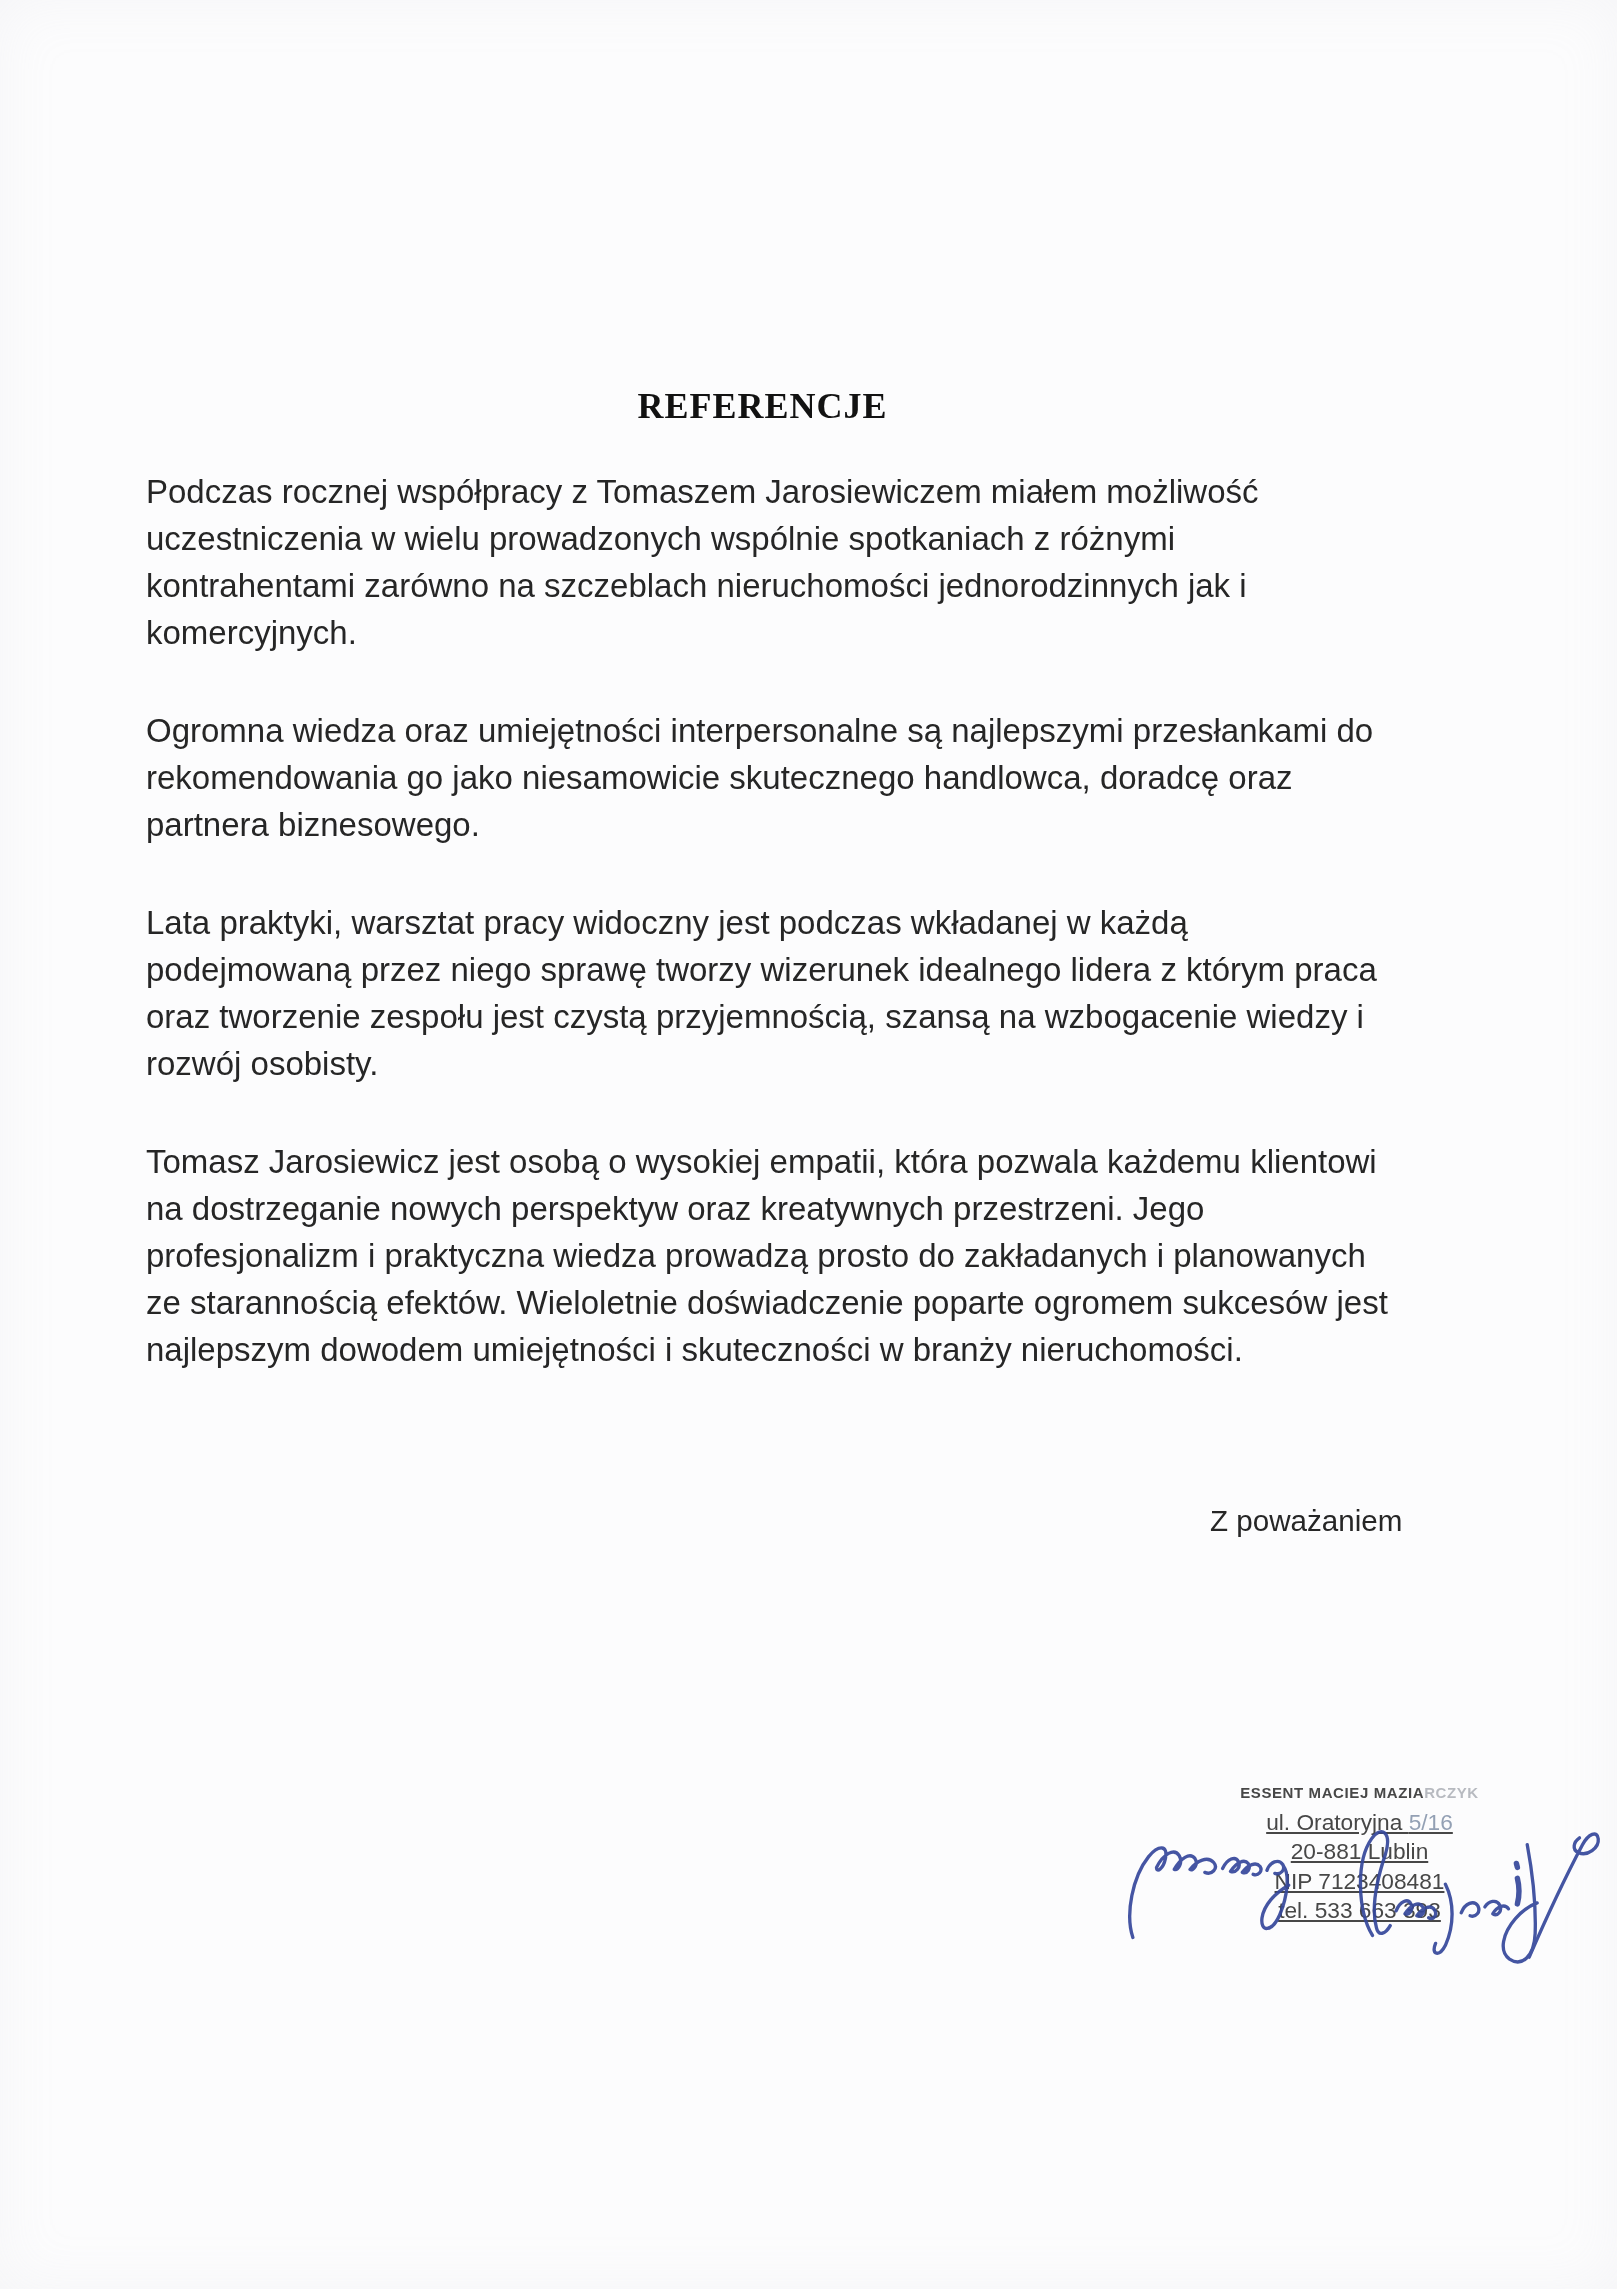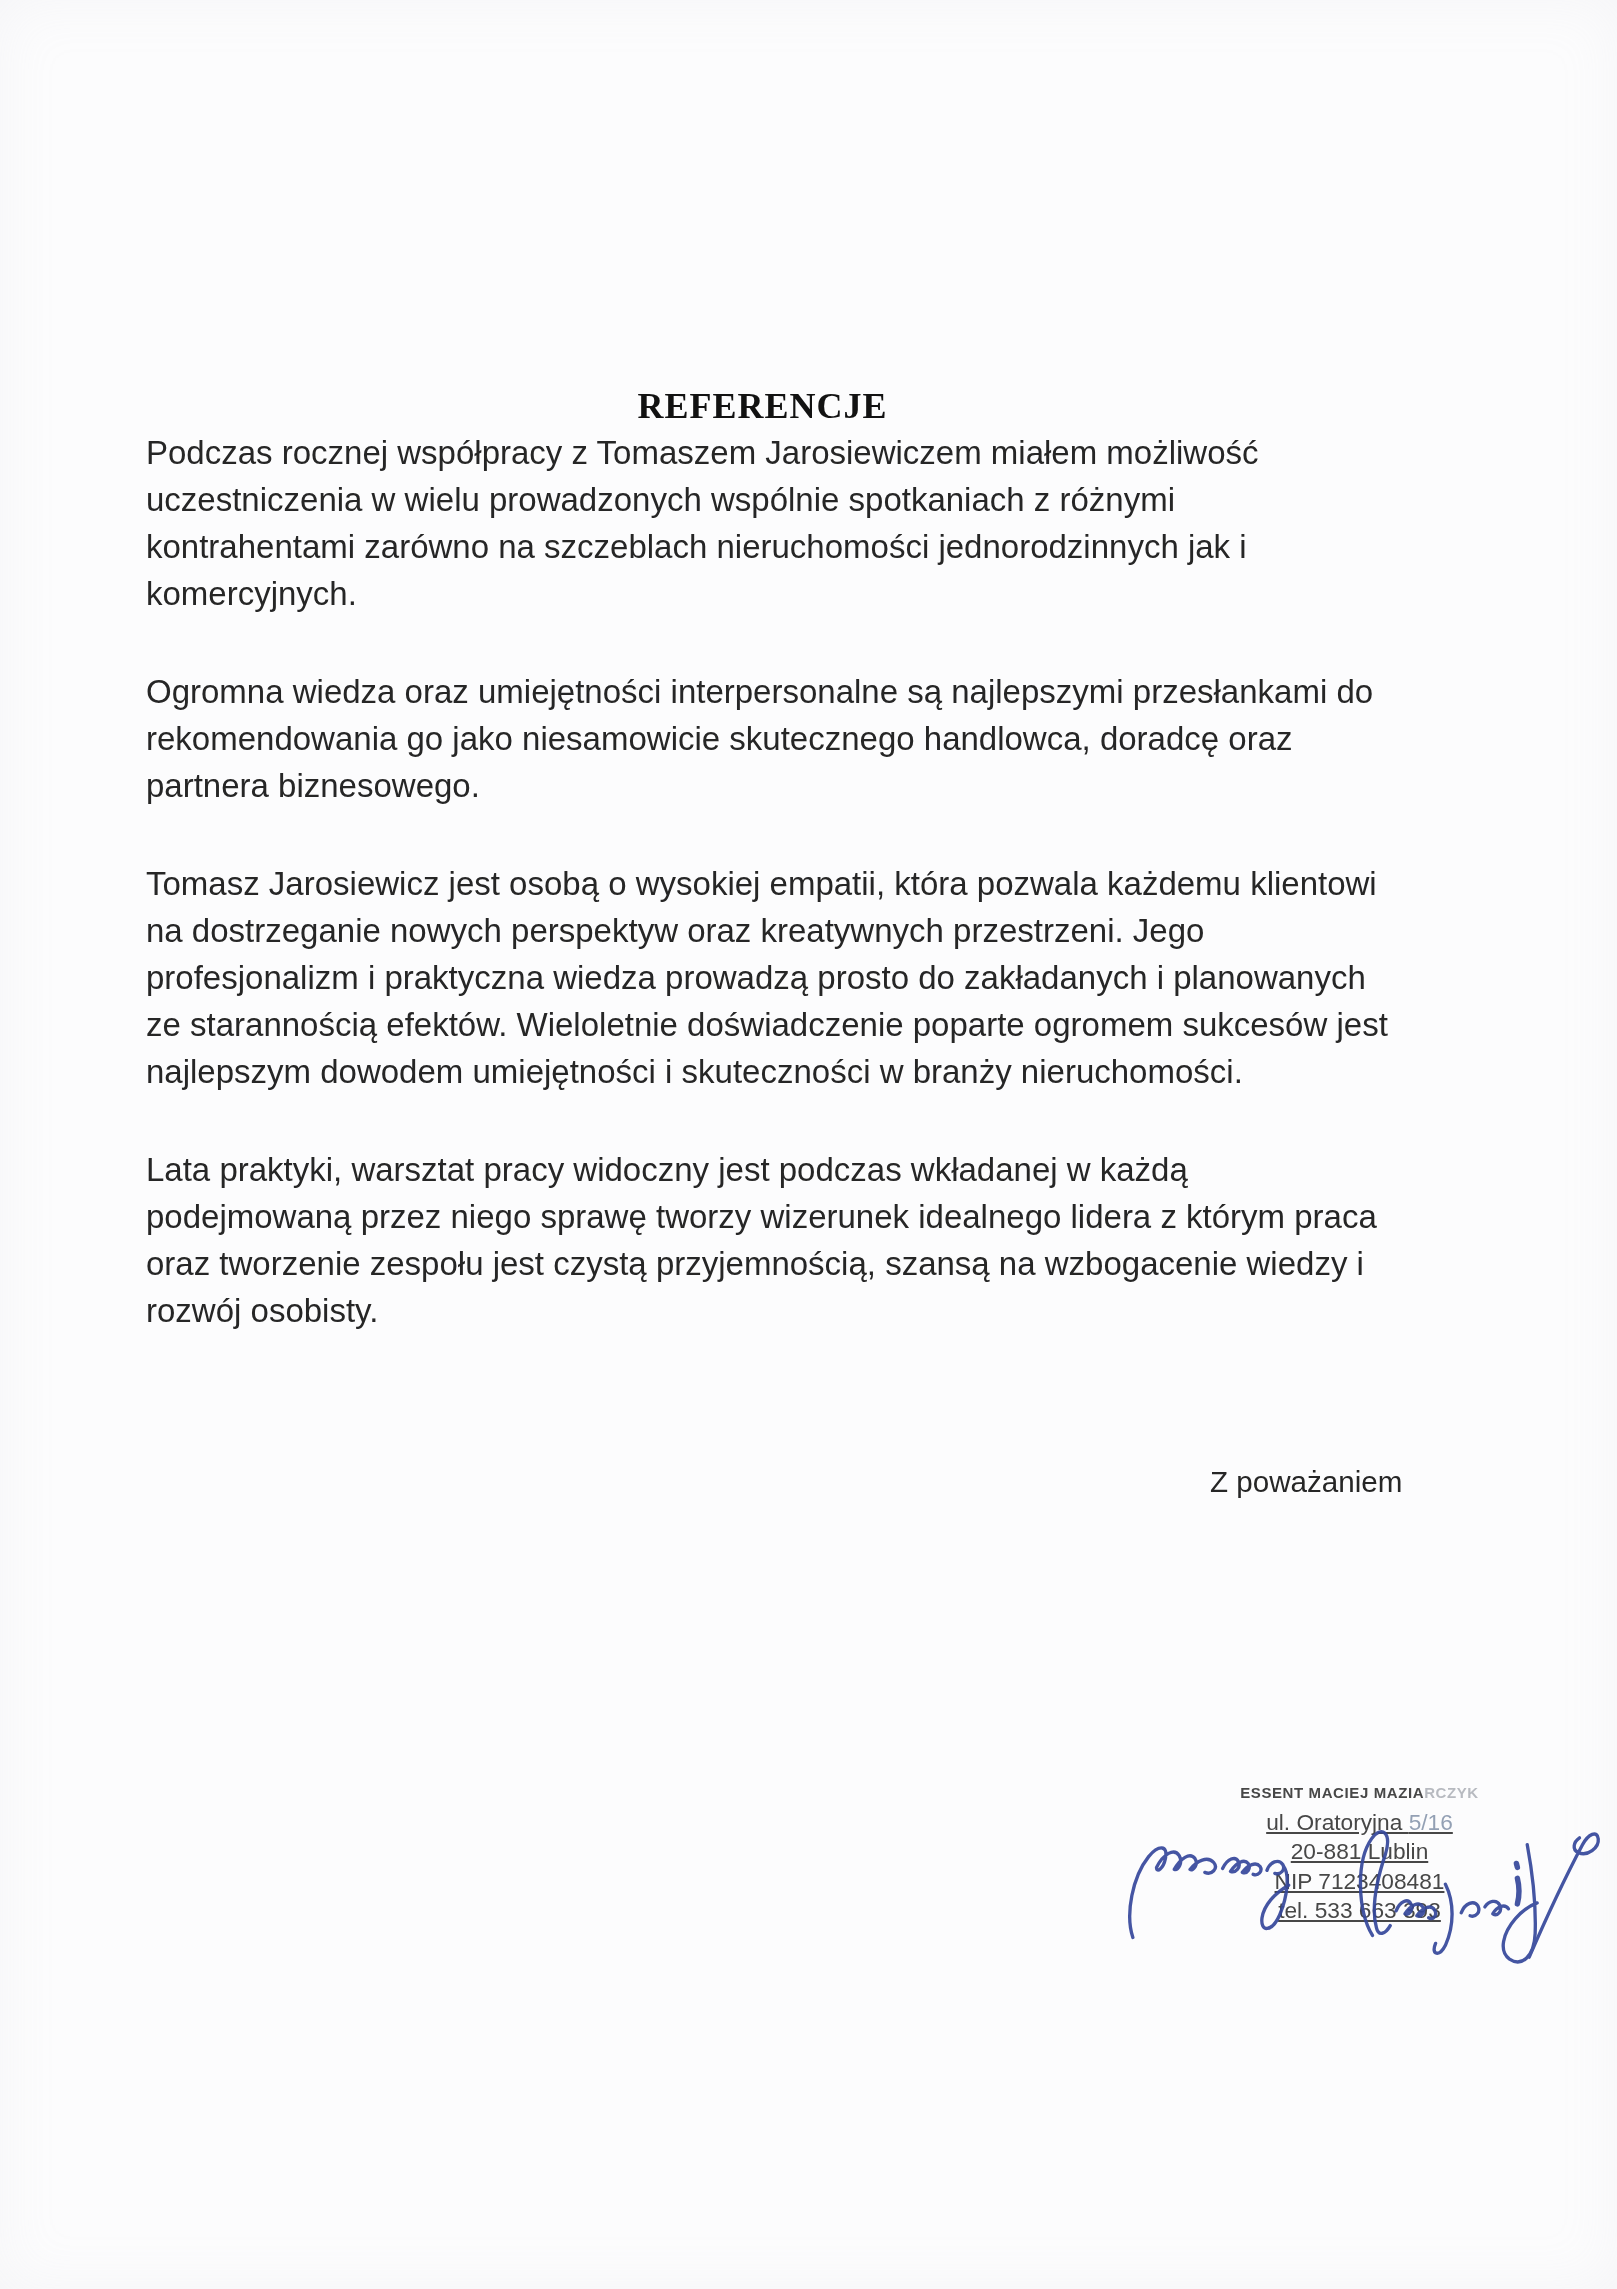--- a/index.html
+++ b/index.html
@@ -26,20 +26,21 @@
     padding: 384px 238px 0 146px; 
   }
   .doc-title {
     font-family: "Liberation Serif", serif;
     font-weight: 700;
     font-size: 36px;
     line-height: 45px;
     letter-spacing: 1px;
     text-align: center;
     color: var(--title_color);
+    margin-bottom: 39px;
   }
   .para {
     font-size: 33px;
     line-height: 47px;
     white-space: pre;           
     margin-bottom: 51px;
     color: var(--text);
   }
   .closing {
     font-size: 29.6px;
@@ -85,29 +86,29 @@
   <div class="content">
     <h1 class="doc-title">REFERENCJE</h1>
 
     <p class="para">Podczas rocznej współpracy z Tomaszem Jarosiewiczem miałem możliwość
 uczestniczenia w wielu prowadzonych wspólnie spotkaniach z różnymi
 kontrahentami zarówno na szczeblach nieruchomości jednorodzinnych jak i
 komercyjnych.</p>
     <p class="para">Ogromna wiedza oraz umiejętności interpersonalne są najlepszymi przesłankami do
 rekomendowania go jako niesamowicie skutecznego handlowca, doradcę oraz
 partnera biznesowego.</p>
+    <p class="para">Lata praktyki, warsztat pracy widoczny jest podczas wkładanej w każdą
+podejmowaną przez niego sprawę tworzy wizerunek idealnego lidera z którym praca
+oraz tworzenie zespołu jest czystą przyjemnością, szansą na wzbogacenie wiedzy i
+rozwój osobisty.</p>
     <p class="para">Tomasz Jarosiewicz jest osobą o wysokiej empatii, która pozwala każdemu klientowi
 na dostrzeganie nowych perspektyw oraz kreatywnych przestrzeni. Jego
 profesjonalizm i praktyczna wiedza prowadzą prosto do zakładanych i planowanych
 ze starannością efektów. Wieloletnie doświadczenie poparte ogromem sukcesów jest
 najlepszym dowodem umiejętności i skuteczności w branży nieruchomości.</p>
-    <p class="para">Lata praktyki, warsztat pracy widoczny jest podczas wkładanej w każdą
-podejmowaną przez niego sprawę tworzy wizerunek idealnego lidera z którym praca
-oraz tworzenie zespołu jest czystą przyjemnością, szansą na wzbogacenie wiedzy i
-rozwój osobisty.</p>
 
     <div class="closing">Z poważaniem</div>
   </div>
 
   <div class="stamp">
     <div class="name"><span>ESSENT MACIEJ MAZIA</span><span class="faded">RCZYK</span></div>
     <div class="line"><span>ul. Oratoryjna </span><span class="addr-num">5/16</span></div>
     <div class="line">20-881 Lublin</div>
     <div class="line">NIP 7123408481</div>
     <div class="line">tel. 533 663 393</div>

